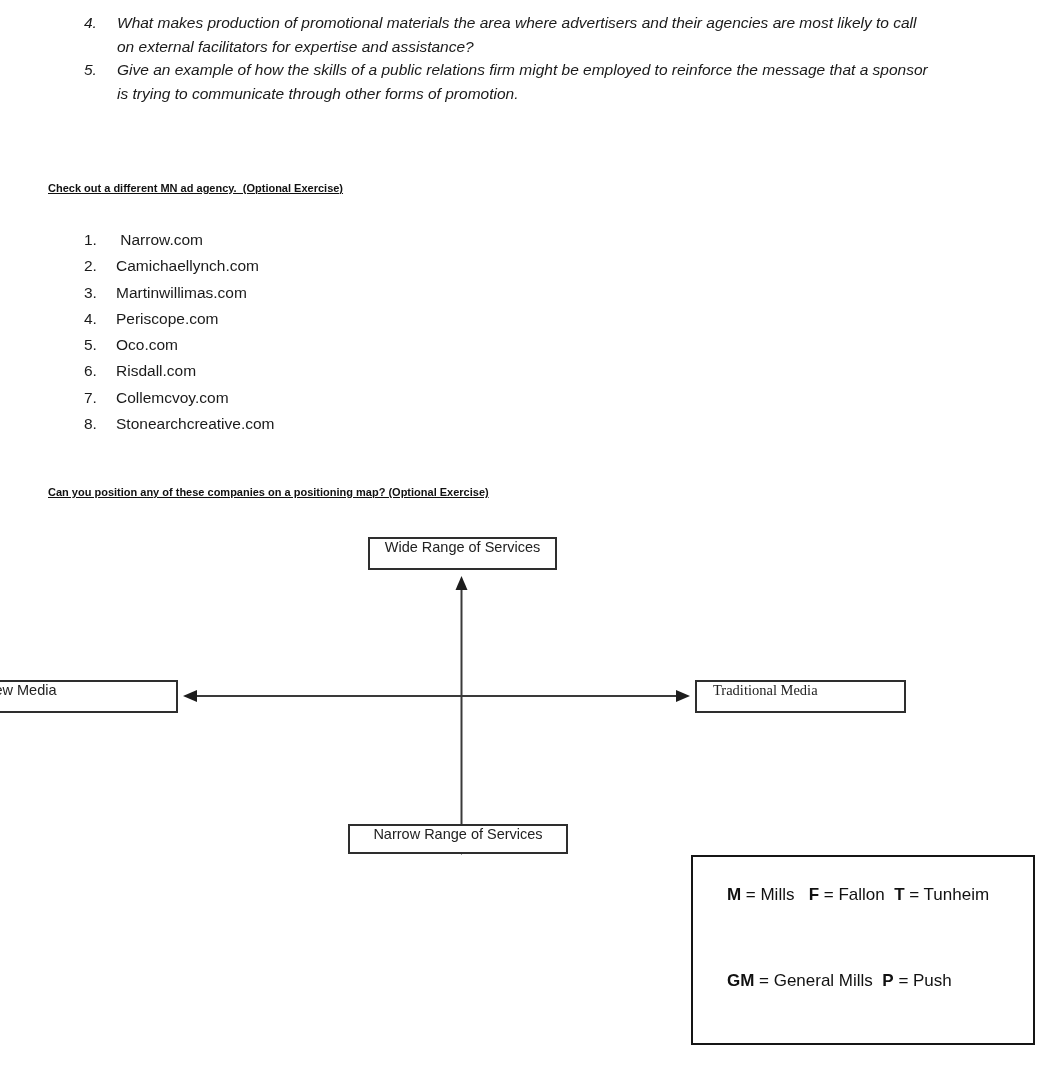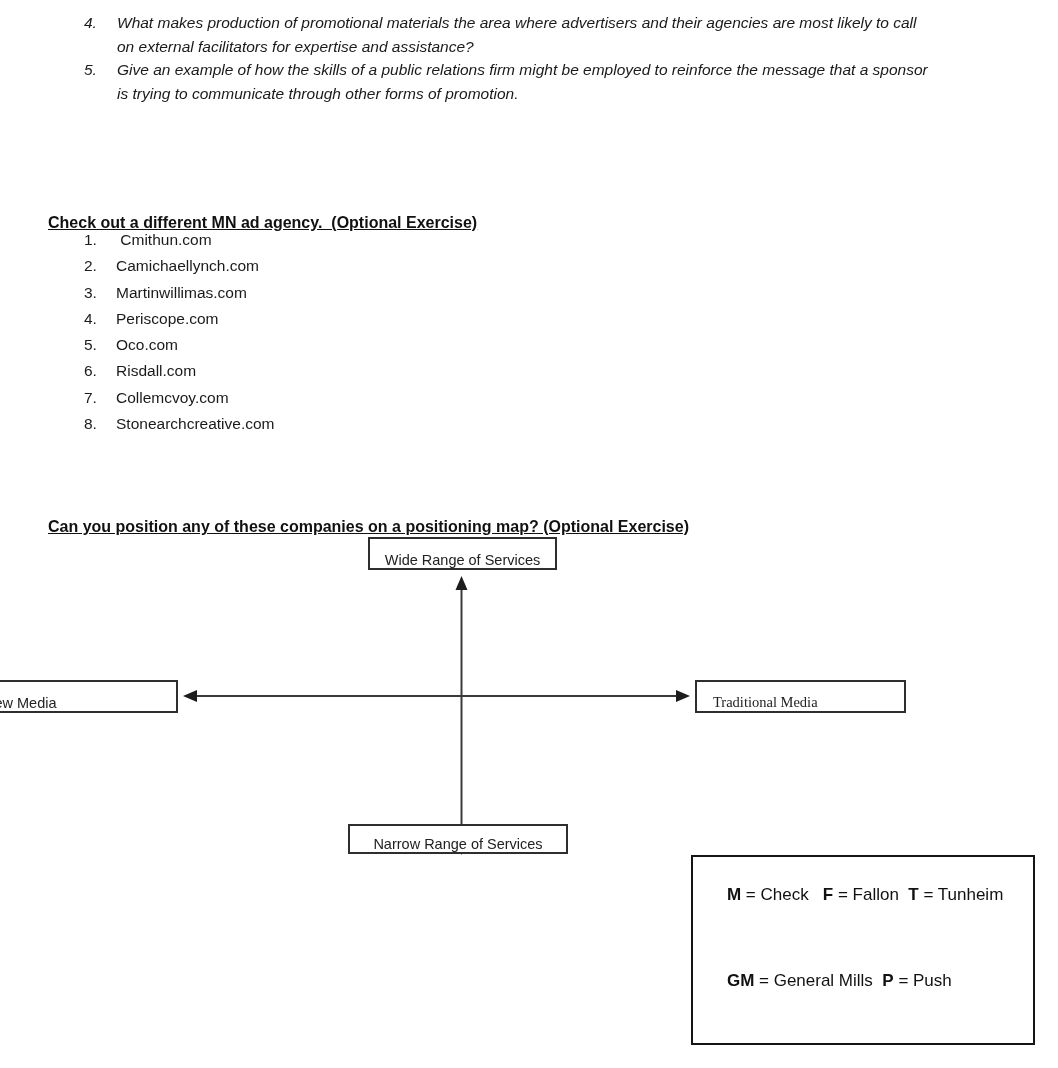--- a/index.html
+++ b/index.html
@@ -24,26 +24,25 @@
     font-style: italic;
   }
   .q-item { display: flex; }
   .q-num { width: 33px; flex-shrink: 0; }
   .q-text { width: 812px; }
 
   
   .heading {
     position: absolute;
     left: 48px;
-    font-size: 16px;
+    font-size: 11px;
     font-weight: bold;
     text-decoration: underline;
     white-space: pre;
     color: #111111;
-    margin-top: 32px;
   }
   .heading-1 { top: 182px; }
   .heading-2 { top: 486px; }
 
   
   .agency-list {
     position: absolute;
     left: 84px;
     top: 227px;
     font-size: 15.5px;
@@ -59,21 +58,21 @@
     top: 530px;
     width: 1058px;
     height: 340px;
   }
   .map-box {
     position: absolute;
     box-sizing: border-box;
     border: 2px solid #2e2e2e;
     background: #ffffff;
     display: flex;
-    align-items: flex-end;
+    align-items: flex-start;
     font-size: 14.5px;
     color: #222222;
   }
   .map-box.centered { justify-content: center; }
   .box-top    { left: 368px; top: 537px; width: 189px; height: 33px; }
   .box-left   { left: -34px; top: 680px; width: 212px; height: 33px; padding-left: 16px; }
   .box-right  { left: 695px; top: 680px; width: 211px; height: 33px; padding-left: 16px; font-family: Liberation Serif, serif; }
   .box-bottom { left: 348px; top: 824px; width: 220px; height: 30px; }
 
   
@@ -109,21 +108,21 @@
     <span class="q-num">5.</span>
     <span class="q-text">Give an example of how the skills of a public relations firm might be employed to reinforce the message that a sponsor is trying to communicate through other forms of promotion.</span>
   </div>
 </div>
 
 <div class="heading heading-1">Check out a different MN ad agency.  (Optional Exercise)</div>
 
 <div class="agency-list">
   <div class="a-item">
     <span class="a-num">1.</span>
-    <span class="a-name"> Cmithun.com</span>
+    <span class="a-name"> Narrow.com</span>
   </div>
   <div class="a-item">
     <span class="a-num">2.</span>
     <span class="a-name">Camichaellynch.com</span>
   </div>
   <div class="a-item">
     <span class="a-num">3.</span>
     <span class="a-name">Martinwillimas.com</span>
   </div>
   <div class="a-item">
@@ -173,19 +172,19 @@
 </div>
 <div class="map-box box-right">
   <span>Traditional Media</span>
 </div>
 <div class="map-box box-bottom centered">
   <span>Narrow Range of Services</span>
 </div>
 
 <div class="legend">
   <div class="legend-line">
-    <span class="bold">M</span><span> = Check   </span><span class="bold">F</span><span> = Fallon  </span><span class="bold">T</span><span> = Tunheim</span>
+    <span class="bold">M</span><span> = Mills   </span><span class="bold">F</span><span> = Fallon  </span><span class="bold">T</span><span> = Tunheim</span>
   </div>
   <div class="legend-line">
     <span class="bold">GM</span><span> = General Mills  </span><span class="bold">P</span><span> = Push</span>
   </div>
 
 </div>
 
 </body></html>

